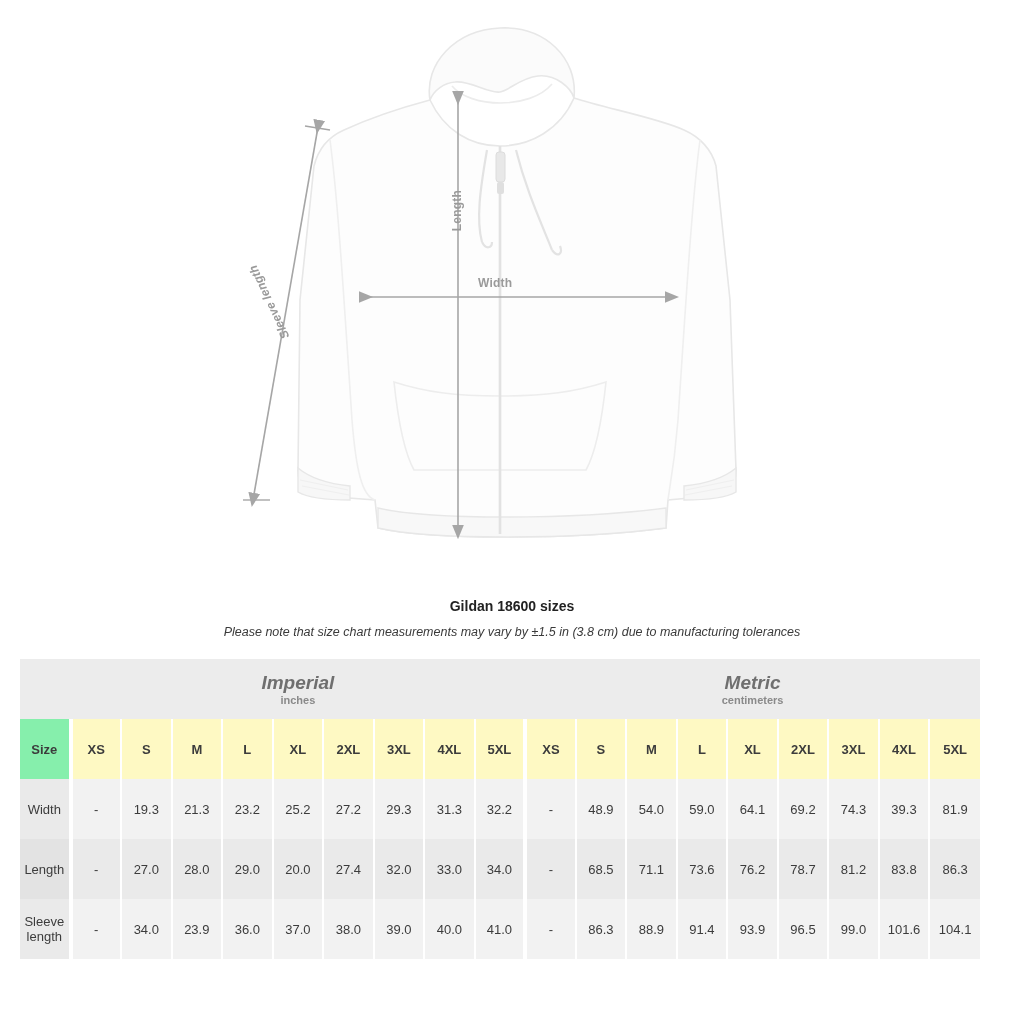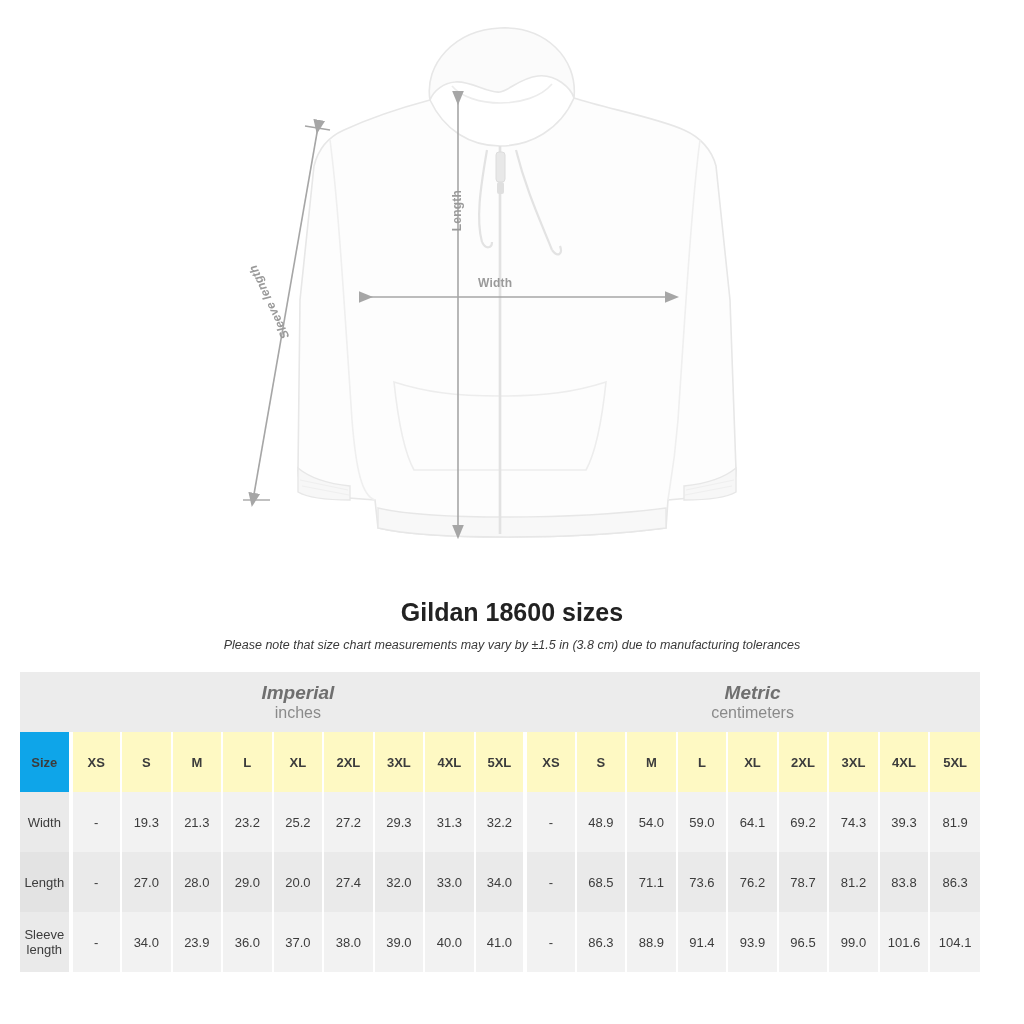--- a/index.html
+++ b/index.html
@@ -45,21 +45,21 @@
     transform-origin: center center;
     font-style: italic;
   }
 
   
   .title-block {
     text-align: center;
     margin-top: 18px;
   }
   .chart-title {
-    font-size: 25px;
+    font-size: 14px;
     font-weight: bold;
     color: #222222;
     margin: 0;
   }
   .chart-note {
     font-size: 12.5px;
     font-style: italic;
     color: #3a3a3a;
     margin: 11px 0 0 0;
   }
@@ -86,43 +86,43 @@
     height: 84px;
   }
   .unit-head .unit-name {
     font-size: 19px;
     font-weight: bold;
     font-style: italic;
     color: #6f6f6f;
     line-height: 1.15;
   }
   .unit-head .unit-sub {
-    font-size: 16px;
+    font-size: 11px;
     color: #8a8a8a;
     font-style: normal;
-    font-weight: normal;
+    font-weight: bold;
   }
   .row-head {
     background: #ececec;
     font-weight: bold;
     color: #3c3c3c;
     font-size: 13.5px;
     width: 128px;
   }
   tr.band-light td { background: #f2f2f2; }
   tr.band-dark td  { background: #eaeaea; }
   tr.band-light td.row-head { background: #eaeaea; }
   tr.band-dark td.row-head  { background: #e3e3e3; }
   tr.size-row td {
     background: #fef9c3;
     font-weight: bold;
     font-size: 13px;
     color: #3c3c3c;
   }
-  tr.size-row td.row-head { background: #0ea5e9; }
+  tr.size-row td.row-head { background: #86efac; }
   td.cell { border-left: 2px solid #ffffff; }
   td.sep { border-left: 4px solid #ffffff; }
 </style>
 </head>
 <body>
 
 <div class="illustration">
 
   <svg class="hoodie-svg" width="1024" height="580" viewBox="0 0 1024 580">
     <defs>

